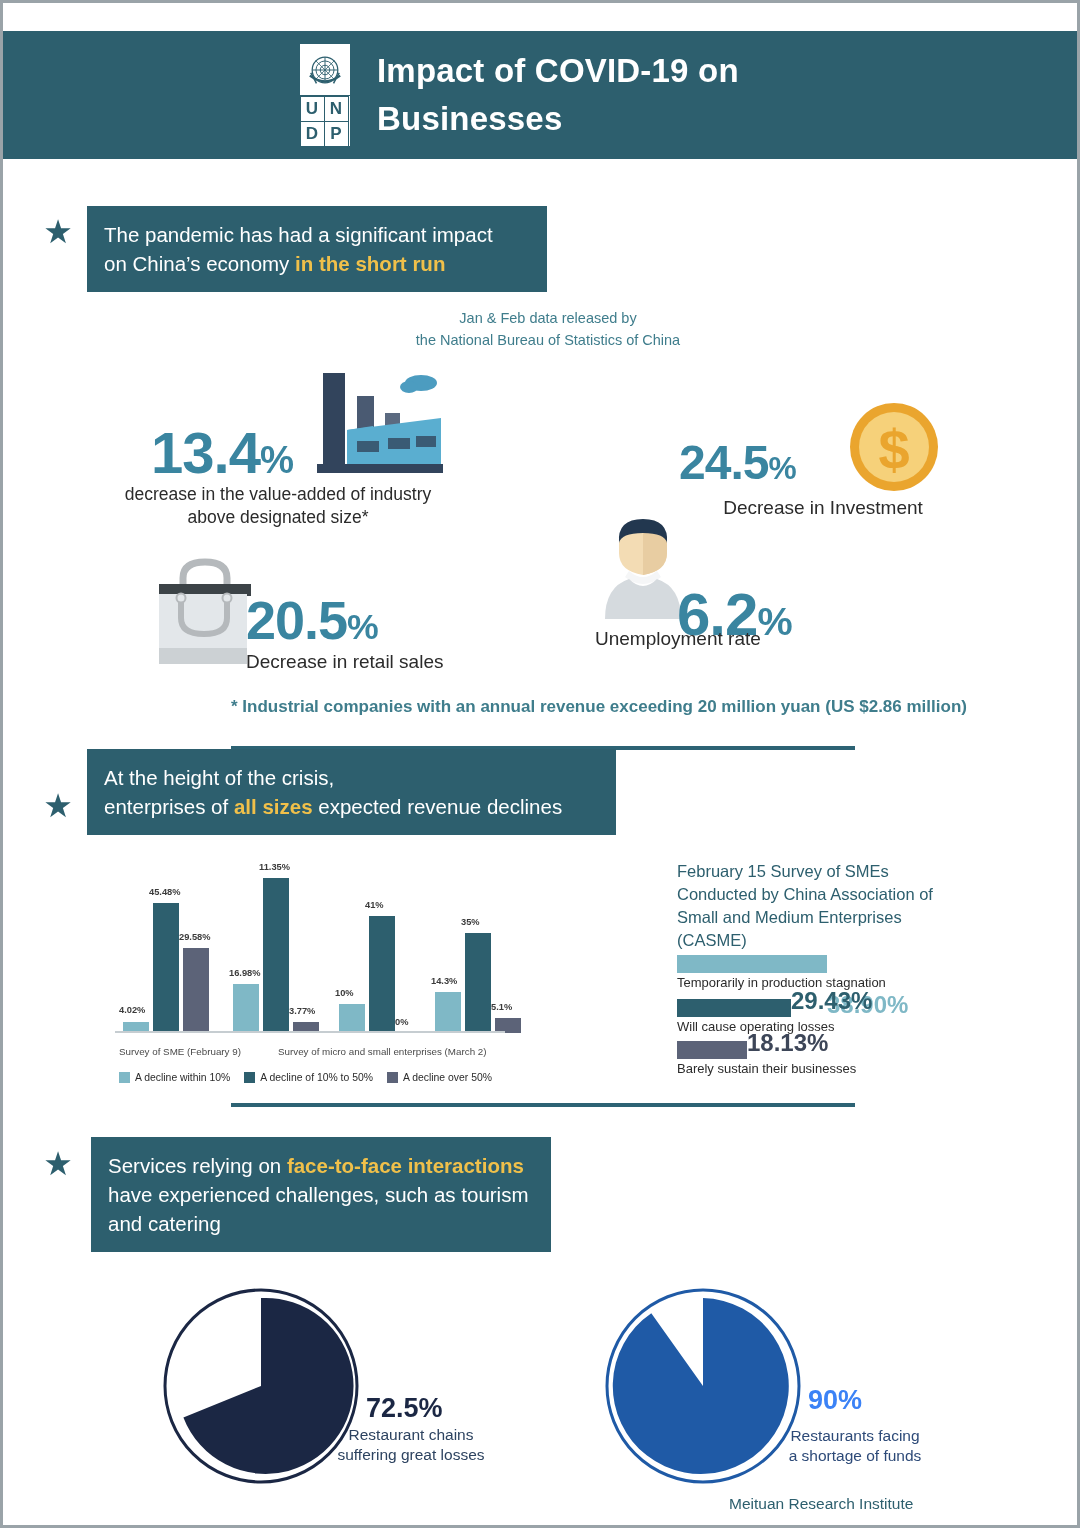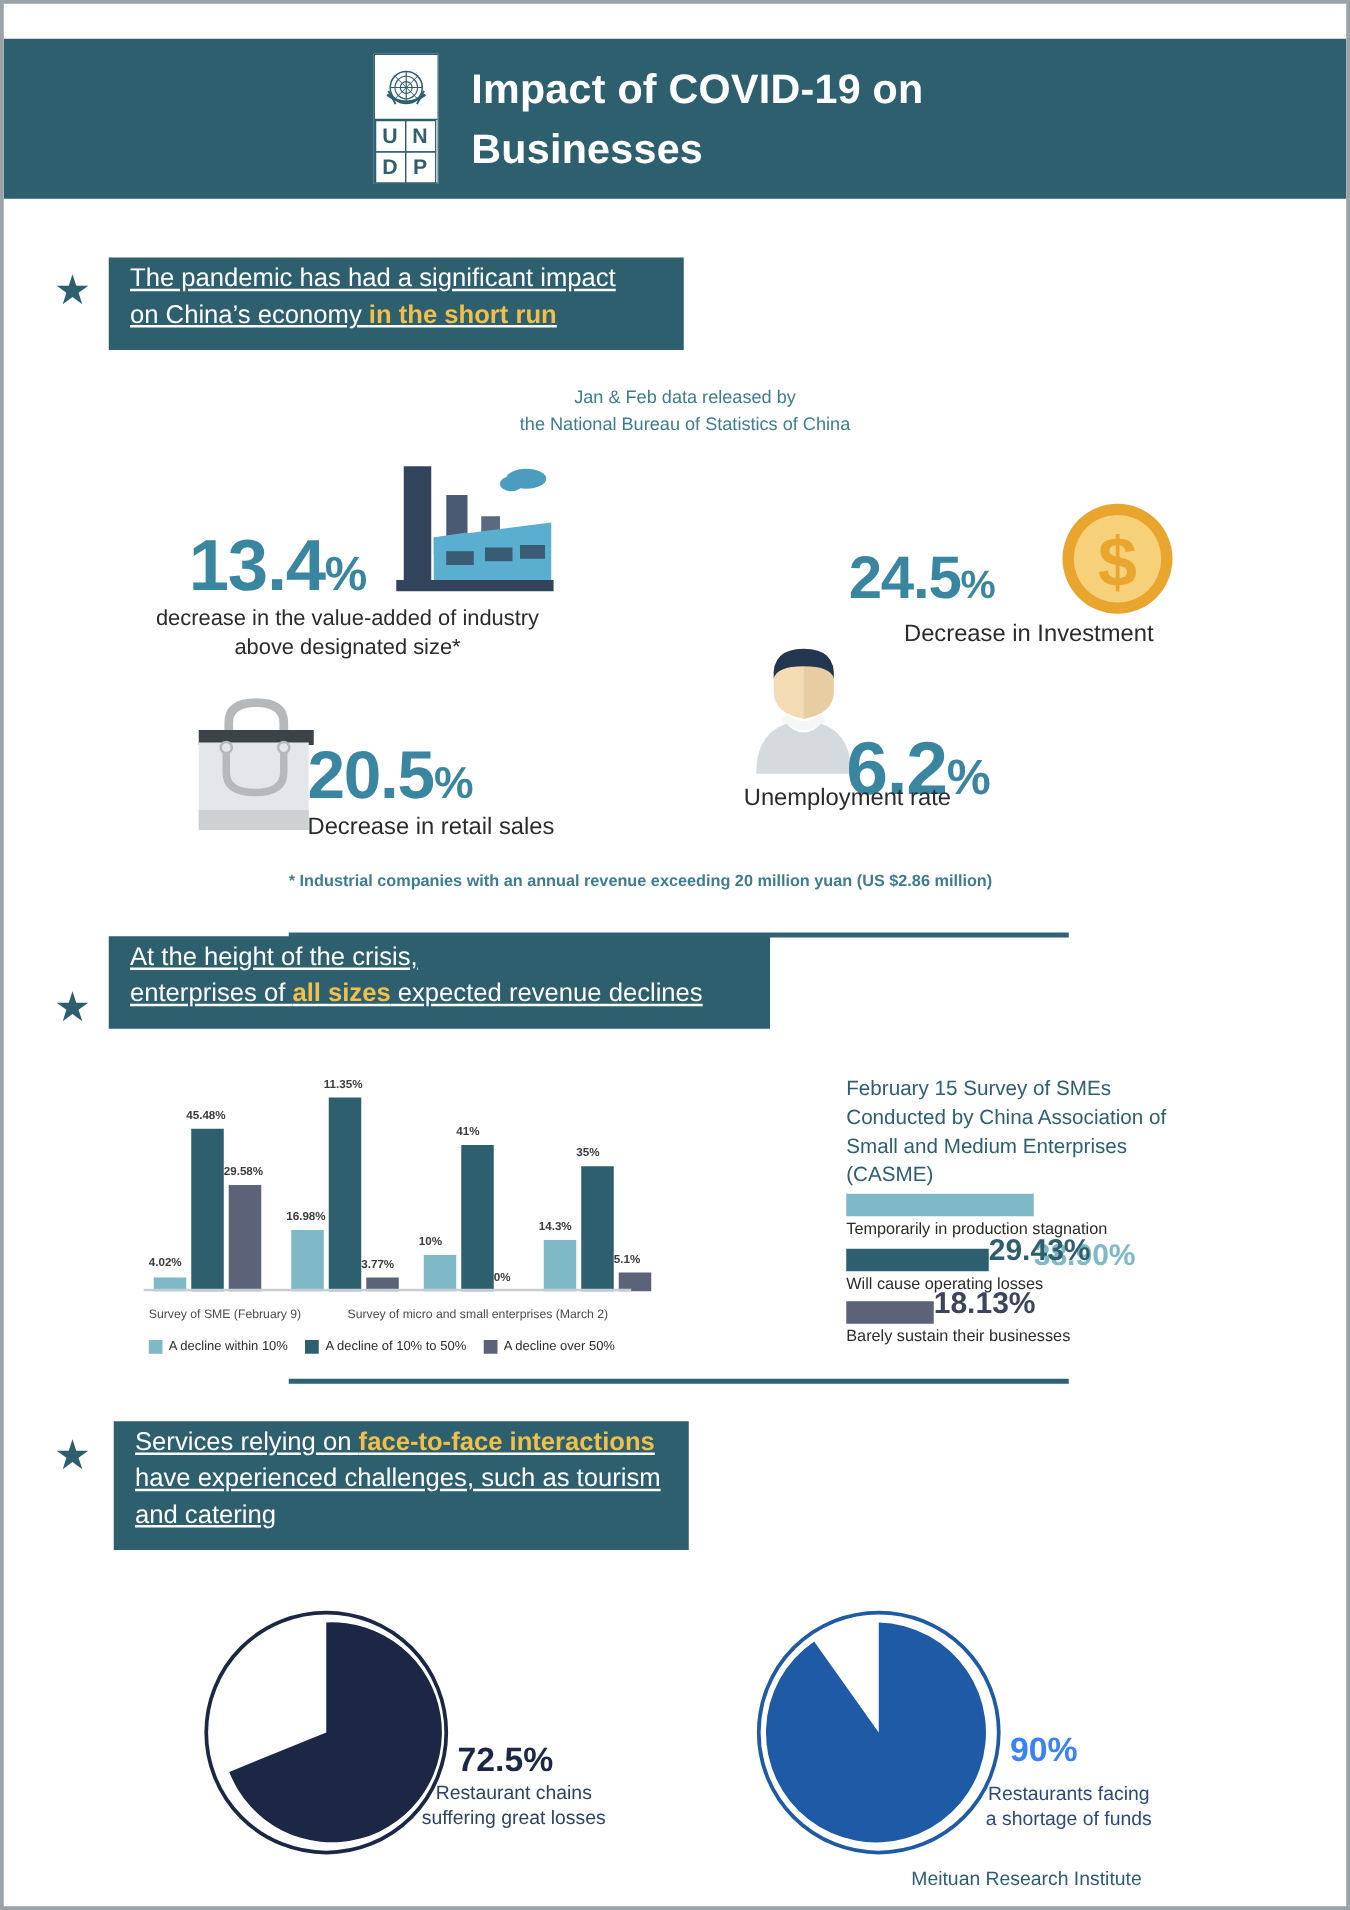--- a/index.html
+++ b/index.html
@@ -53,22 +53,21 @@
     position: absolute;
     width: 34px; height: 34px;
     color: #2d5f6e; font-size: 33px; line-height: 34px; text-align: center;
   }
   .sec-banner {
     position: absolute;
     background: #2d5f6e;
     color: #ffffff;
     font-size: 20.5px;
     line-height: 1.42;
-    padding: 2px 18px 14px 17px;
-    text-decoration: underline;
+    padding: 14px 18px 14px 17px;
   }
   .hl { color: #f0c04a; font-weight: bold; }
 
   
   .src-note {
     position: absolute;
     text-align: center;
     color: #3f7d8c;
     font-size: 14.5px; line-height: 1.5;
   }
@@ -79,21 +78,21 @@
     letter-spacing: -1px;
   }
   .bignum .pct { font-size: 0.66em; }
   .stat-cap {
     position: absolute;
     color: #2b2b2b;
     font-size: 17.5px; line-height: 1.34;
   }
   .footnote {
     position: absolute;
-    color: #3f7d8c; font-size: 13px; font-weight: 600;
+    color: #3f7d8c; font-size: 17px; font-weight: 600;
   }
   .divider {
     position: absolute;
     height: 4px; background: #2d6374;
   }
 
   
   .chart { position: absolute; }
   .bars { position: relative; }
   .bar {

